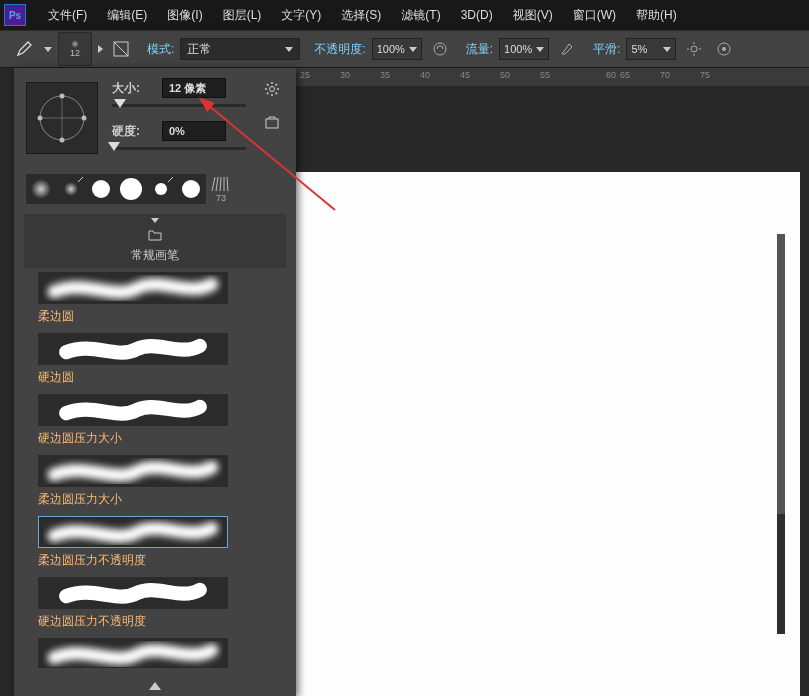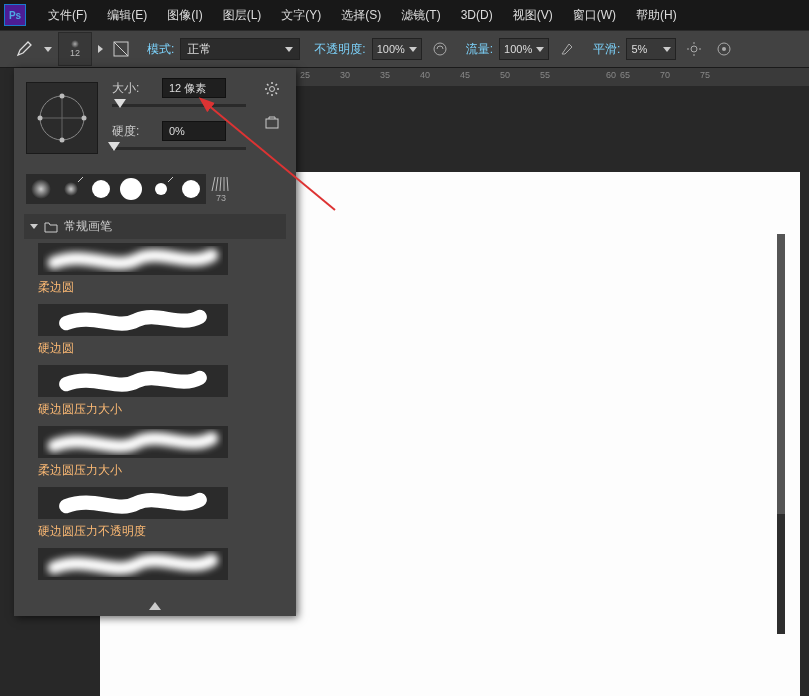--- a/index.html
+++ b/index.html
@@ -20,40 +20,40 @@
 .ico-btn { width: 24px; height: 24px; display: flex; align-items: center; justify-content: center; color: #aaa; }
 .tri-down { width: 0; height: 0; border-left: 4px solid transparent; border-right: 4px solid transparent; border-top: 5px solid #ccc; }
 .tri-right { width: 0; height: 0; border-top: 4px solid transparent; border-bottom: 4px solid transparent; border-left: 5px solid #ccc; display: inline-block; }
 
 .canvas-area { position: absolute; left: 0; top: 68px; right: 0; bottom: 0; background: #282828; }
 .ruler-h { position: absolute; left: 30px; top: 0; right: 0; height: 18px; background: #3a3a3a; overflow: hidden; }
 .ruler-h span { position: absolute; font-size: 9px; color: #888; top: 2px; }
 .canvas-white { position: absolute; left: 100px; top: 104px; width: 700px; height: 600px; background: #fdfdfd; }
 
 .popup { position: absolute; left: 14px; top: 68px; width: 282px; background: #434343; z-index: 10; box-shadow: 2px 2px 8px rgba(0,0,0,0.6); }
-.popup-top { padding: 10px 12px 4px; }
+.popup-top { padding: 10px 12px 4px; font-weight: bold; }
 .preview-row { display: flex; align-items: flex-start; gap: 14px; }
 .circle-preview { width: 72px; height: 72px; background: #2b2b2b; border: 1px solid #1a1a1a; display: flex; align-items: center; justify-content: center; margin-top: 4px; }
 .circle-preview svg { display: block; }
 .sliders-col { flex: 1; }
 .slider-row { display: flex; align-items: center; gap: 8px; margin-bottom: 4px; }
 .slider-lab { font-size: 12px; color: #ccc; width: 42px; }
 .slider-val { background: #1f1f1f; border: 1px solid #111; color: #ddd; height: 20px; width: 64px; padding: 0 6px; font-size: 11px; display: flex; align-items: center; }
 .slider-track { height: 3px; background: #2a2a2a; position: relative; margin: 6px 0 14px 0; }
 .slider-thumb { position: absolute; top: -5px; width: 0; height: 0; border-left: 6px solid transparent; border-right: 6px solid transparent; border-top: 9px solid #ddd; }
 .popup-icons-col { width: 24px; display: flex; flex-direction: column; gap: 18px; align-items: center; padding-top: 4px; }
 
 .preset-row { display: flex; gap: 0; padding: 6px 12px; align-items: center; }
 .preset-cell { width: 30px; height: 30px; background: #2b2b2b; display: flex; align-items: center; justify-content: center; flex-direction: column; }
 .preset-cell .dot-soft { width: 20px; height: 20px; background: radial-gradient(circle, #ccc 0%, transparent 70%); border-radius: 50%; }
 .preset-cell .dot-hard { width: 18px; height: 18px; background: #fff; border-radius: 50%; }
 .preset-num { font-size: 9px; color: #aaa; }
 
 .brush-list { padding: 4px 10px 8px; }
-.folder-row { background: #383838; display: flex; align-items: center; padding: 4px 6px; gap: 6px; font-size: 12px; }
+.folder-row { background: #383838; display: flex; align-items: center; padding: 4px 6px; gap: 6px; font-size: 12px; flex-direction: column; }
 .list-body { max-height: 400px; overflow-y: auto; position: relative; }
 .brush-item { padding: 4px 14px 4px 14px; }
 .brush-item.selected .stroke-box { border: 1px solid #6aa4d8; }
 .stroke-box { width: 190px; height: 32px; background: #2b2b2b; margin-bottom: 4px; display: flex; align-items: center; justify-content: center; overflow: hidden; }
 .brush-name { font-size: 12px; color: #fdba74; }
 .scrollbar { position: absolute; right: 24px; top: 234px; width: 8px; height: 400px; background: #2e2e2e; }
 .scrollbar-thumb { width: 8px; height: 280px; background: #555; }
 
 .bottom-tri { text-align: center; padding: 4px; }
 .bottom-tri .up { width: 0; height: 0; border-left: 6px solid transparent; border-right: 6px solid transparent; border-bottom: 8px solid #ccc; display: inline-block; }
@@ -295,20 +295,28 @@
           <div class="brush-name">硬边圆压力大小</div>
         </div>
         <div class="brush-item">
           <div class="stroke-box">
             <svg class="stroke-soft" viewBox="0 0 180 28">
               <path d="M5 18 C 40 4, 70 28, 95 14 C 120 2, 150 24, 175 10" stroke="#fff" stroke-width="14" fill="none" stroke-linecap="round" style="filter:blur(4px)"></path>
             </svg>
           </div>
           <div class="brush-name">柔边圆压力大小</div>
         </div>
+        <div class="brush-item selected">
+          <div class="stroke-box">
+            <svg class="stroke-soft" viewBox="0 0 180 28">
+              <path d="M5 18 C 40 4, 70 28, 95 14 C 120 2, 150 24, 175 10" stroke="#fff" stroke-width="14" fill="none" stroke-linecap="round" style="filter:blur(4px)"></path>
+            </svg>
+          </div>
+          <div class="brush-name">柔边圆压力不透明度</div>
+        </div>
         <div class="brush-item">
           <div class="stroke-box">
             <svg class="stroke-hard" viewBox="0 0 180 28">
               <path d="M5 18 C 40 4, 70 28, 95 14 C 120 2, 150 24, 175 10" stroke="#fff" stroke-width="18" fill="none" stroke-linecap="round" style=""></path>
             </svg>
           </div>
           <div class="brush-name">硬边圆压力不透明度</div>
         </div>
         <div class="brush-item">
           <div class="stroke-box">

